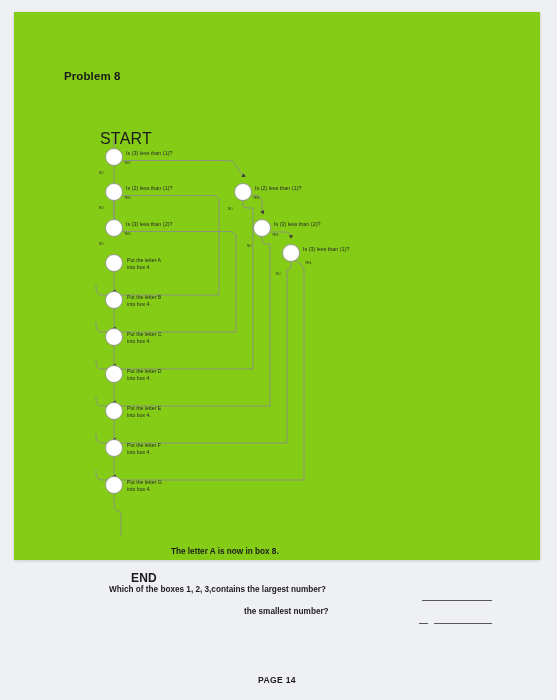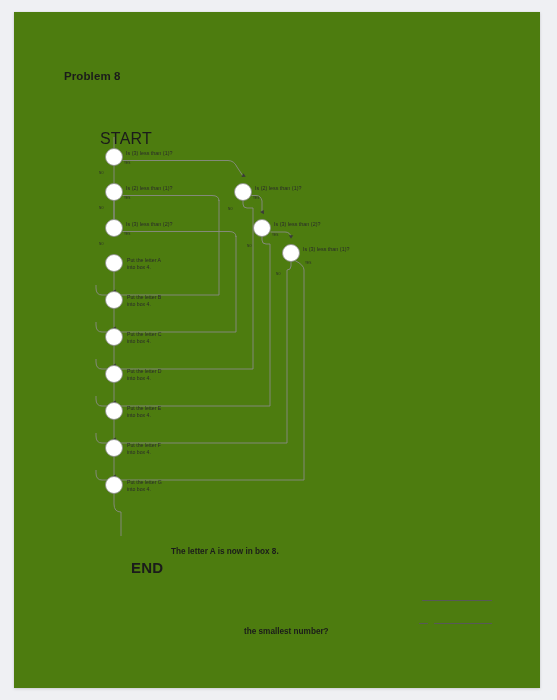--- a/index.html
+++ b/index.html
@@ -7,22 +7,22 @@
     width: 557px; height: 700px;
     background: #eff0f3;
     font-family: "Liberation Sans", sans-serif;
     overflow: hidden;
   }
   #page-root { position: relative; width: 557px; height: 700px; }
 
   .doc {
     position: absolute;
     left: 14px; top: 12px;
-    width: 526px; height: 676px;
-    background: #4d7c0f;
+    width: 526px; height: 548px;
+    background: #84cc16;
     box-shadow: 0 1px 3px rgba(0,0,0,0.13), 0 0 1px rgba(0,0,0,0.10);
   }
 
   .title {
     position: absolute;
     left: 50px; top: 58px;
     font-size: 11.5px;
     font-weight: bold;
     color: #1b1b1b;
     letter-spacing: .1px;
@@ -31,22 +31,22 @@
   .start-label {
     position: absolute;
     left: 86px; top: 118px;
     font-size: 16px;
     color: #1b1b1b;
     letter-spacing: .2px;
   }
 
   .end-label {
     position: absolute;
-    left: 97px; top: 547px;
-    font-size: 15px;
+    left: 97px; top: 559px;
+    font-size: 12px;
     font-weight: bold;
     color: #1b1b1b;
     letter-spacing: .2px;
     padding-left: 20px;
   }
   .end-text {
     position: absolute;
     left: 157px; top: 535px;
     font-size: 8.2px;
     font-weight: bold;
@@ -54,21 +54,21 @@
   }
 
   .q1 {
     position: absolute;
     left: 95px; top: 573px;
     font-size: 8.2px; font-weight: bold; color: #1b1b1b;
   }
   .q2 {
     position: absolute;
     left: 230px; top: 595px;
-    font-size: 8.2px; font-weight: bold; color: #1b1b1b; margin-top: 20px;
+    font-size: 8.2px; font-weight: bold; color: #1b1b1b;
   }
   .ans-line-1 {
     position: absolute;
     left: 408px; top: 588px;
     width: 70px; height: 0;
     border-bottom: 1.6px solid #585858;
   }
   .ans-line-2 {
     position: absolute;
     left: 420px; top: 611px;
@@ -196,19 +196,21 @@
           <text x="113" y="434.5" class="lbl-a">Put the letter F</text>
           <text x="113" y="442" class="lbl-a">into box 4.</text>
           <text x="113" y="471.5" class="lbl-a">Put the letter G</text>
           <text x="113" y="479" class="lbl-a">into box 4.</text>
         </g>
     </svg>
 
     <div class="end-label">END</div>
     <div class="end-text">The letter A is now in box 8.</div>
 
+    <div class="q1">Which of the boxes 1, 2, 3,contains the largest number?</div>
     <div class="q2">the smallest number?</div>
     <div class="ans-line-1"></div>
     <div class="ans-dash"></div>
     <div class="ans-line-2"></div>
 
+    <div class="page-footer">PAGE 14</div>
   </div>
 </div>
 
 </body></html>

